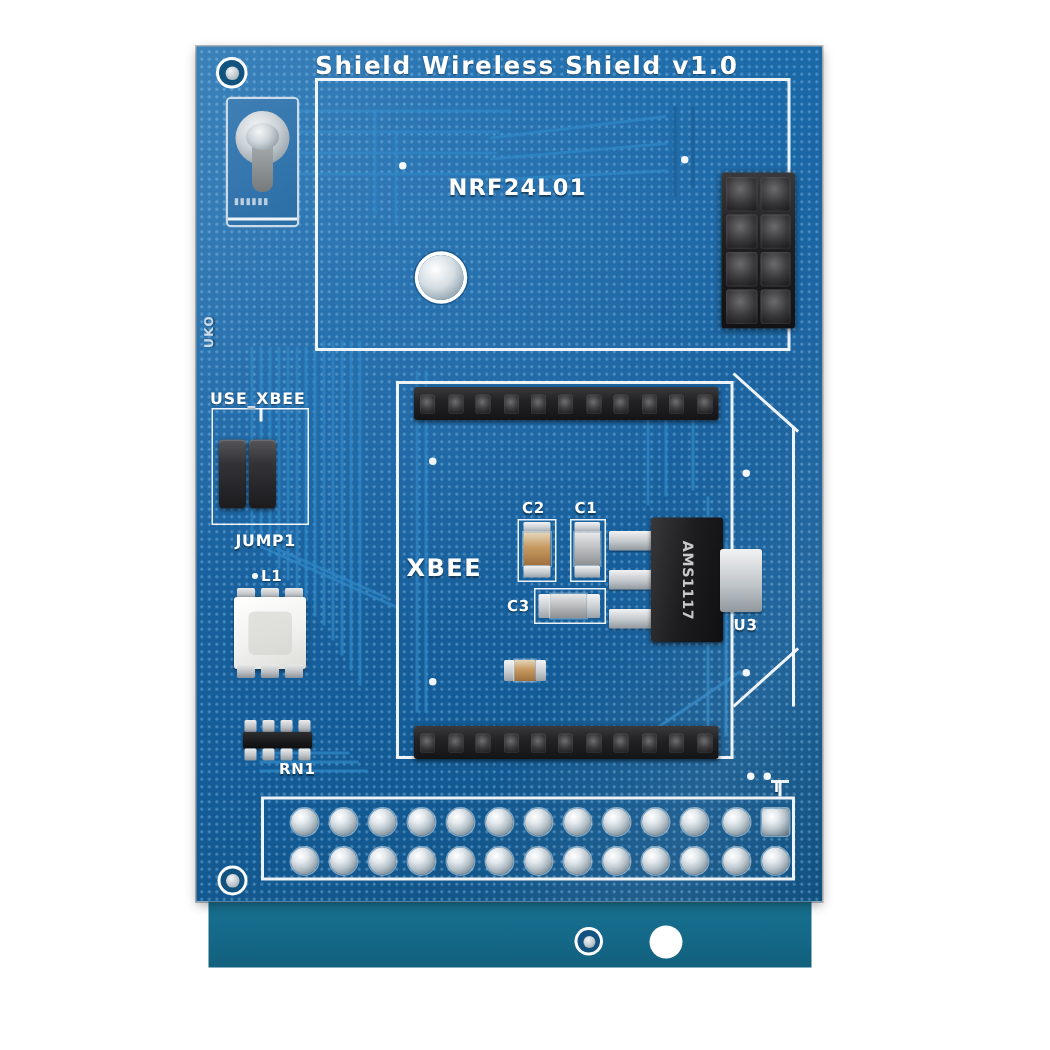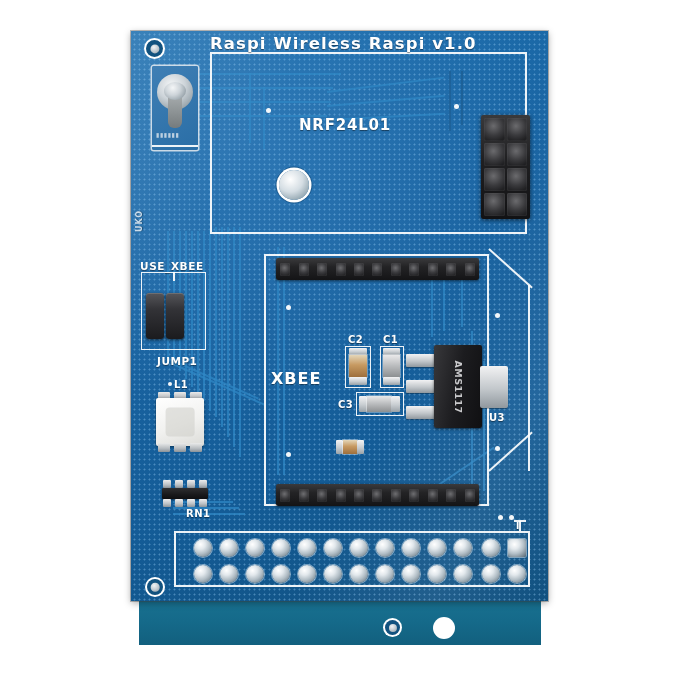--- a/index.html
+++ b/index.html
@@ -227,21 +227,21 @@
 
   <div class="silkline" style="left:173px;top:272px;width:2px;height:9px;"></div>
 
   <div class="diag" style="left:489px;top:248px;width:58px;transform:rotate(42deg);"></div>
   <div class="diag" style="left:489px;top:470px;width:58px;transform:rotate(-42deg);"></div>
   <div class="silkline" style="left:528px;top:285px;width:2px;height:186px;"></div>
 
   <div class="silkline" style="left:519px;top:521px;width:2px;height:10px;"></div>
   <div class="silkline" style="left:514px;top:520px;width:12px;height:2px;"></div>
 
-  <div class="silk title">Raspi Wireless Raspi v1.0</div>
+  <div class="silk title">Shield Wireless Shield v1.0</div>
   <div class="silk lbl-nrf">NRF24L01</div>
   <div class="silk lbl-xbee">XBEE</div>
   <div class="silk lbl-usexbee">USE_XBEE</div>
   <div class="silk lbl-jump1">JUMP1</div>
   <div class="silk lbl-l1">L1</div>
   <div class="silk lbl-rn1">RN1</div>
   <div class="silk lbl-c1">C1</div>
   <div class="silk lbl-c2">C2</div>
   <div class="silk lbl-c3">C3</div>
   <div class="silk lbl-u3">U3</div>

